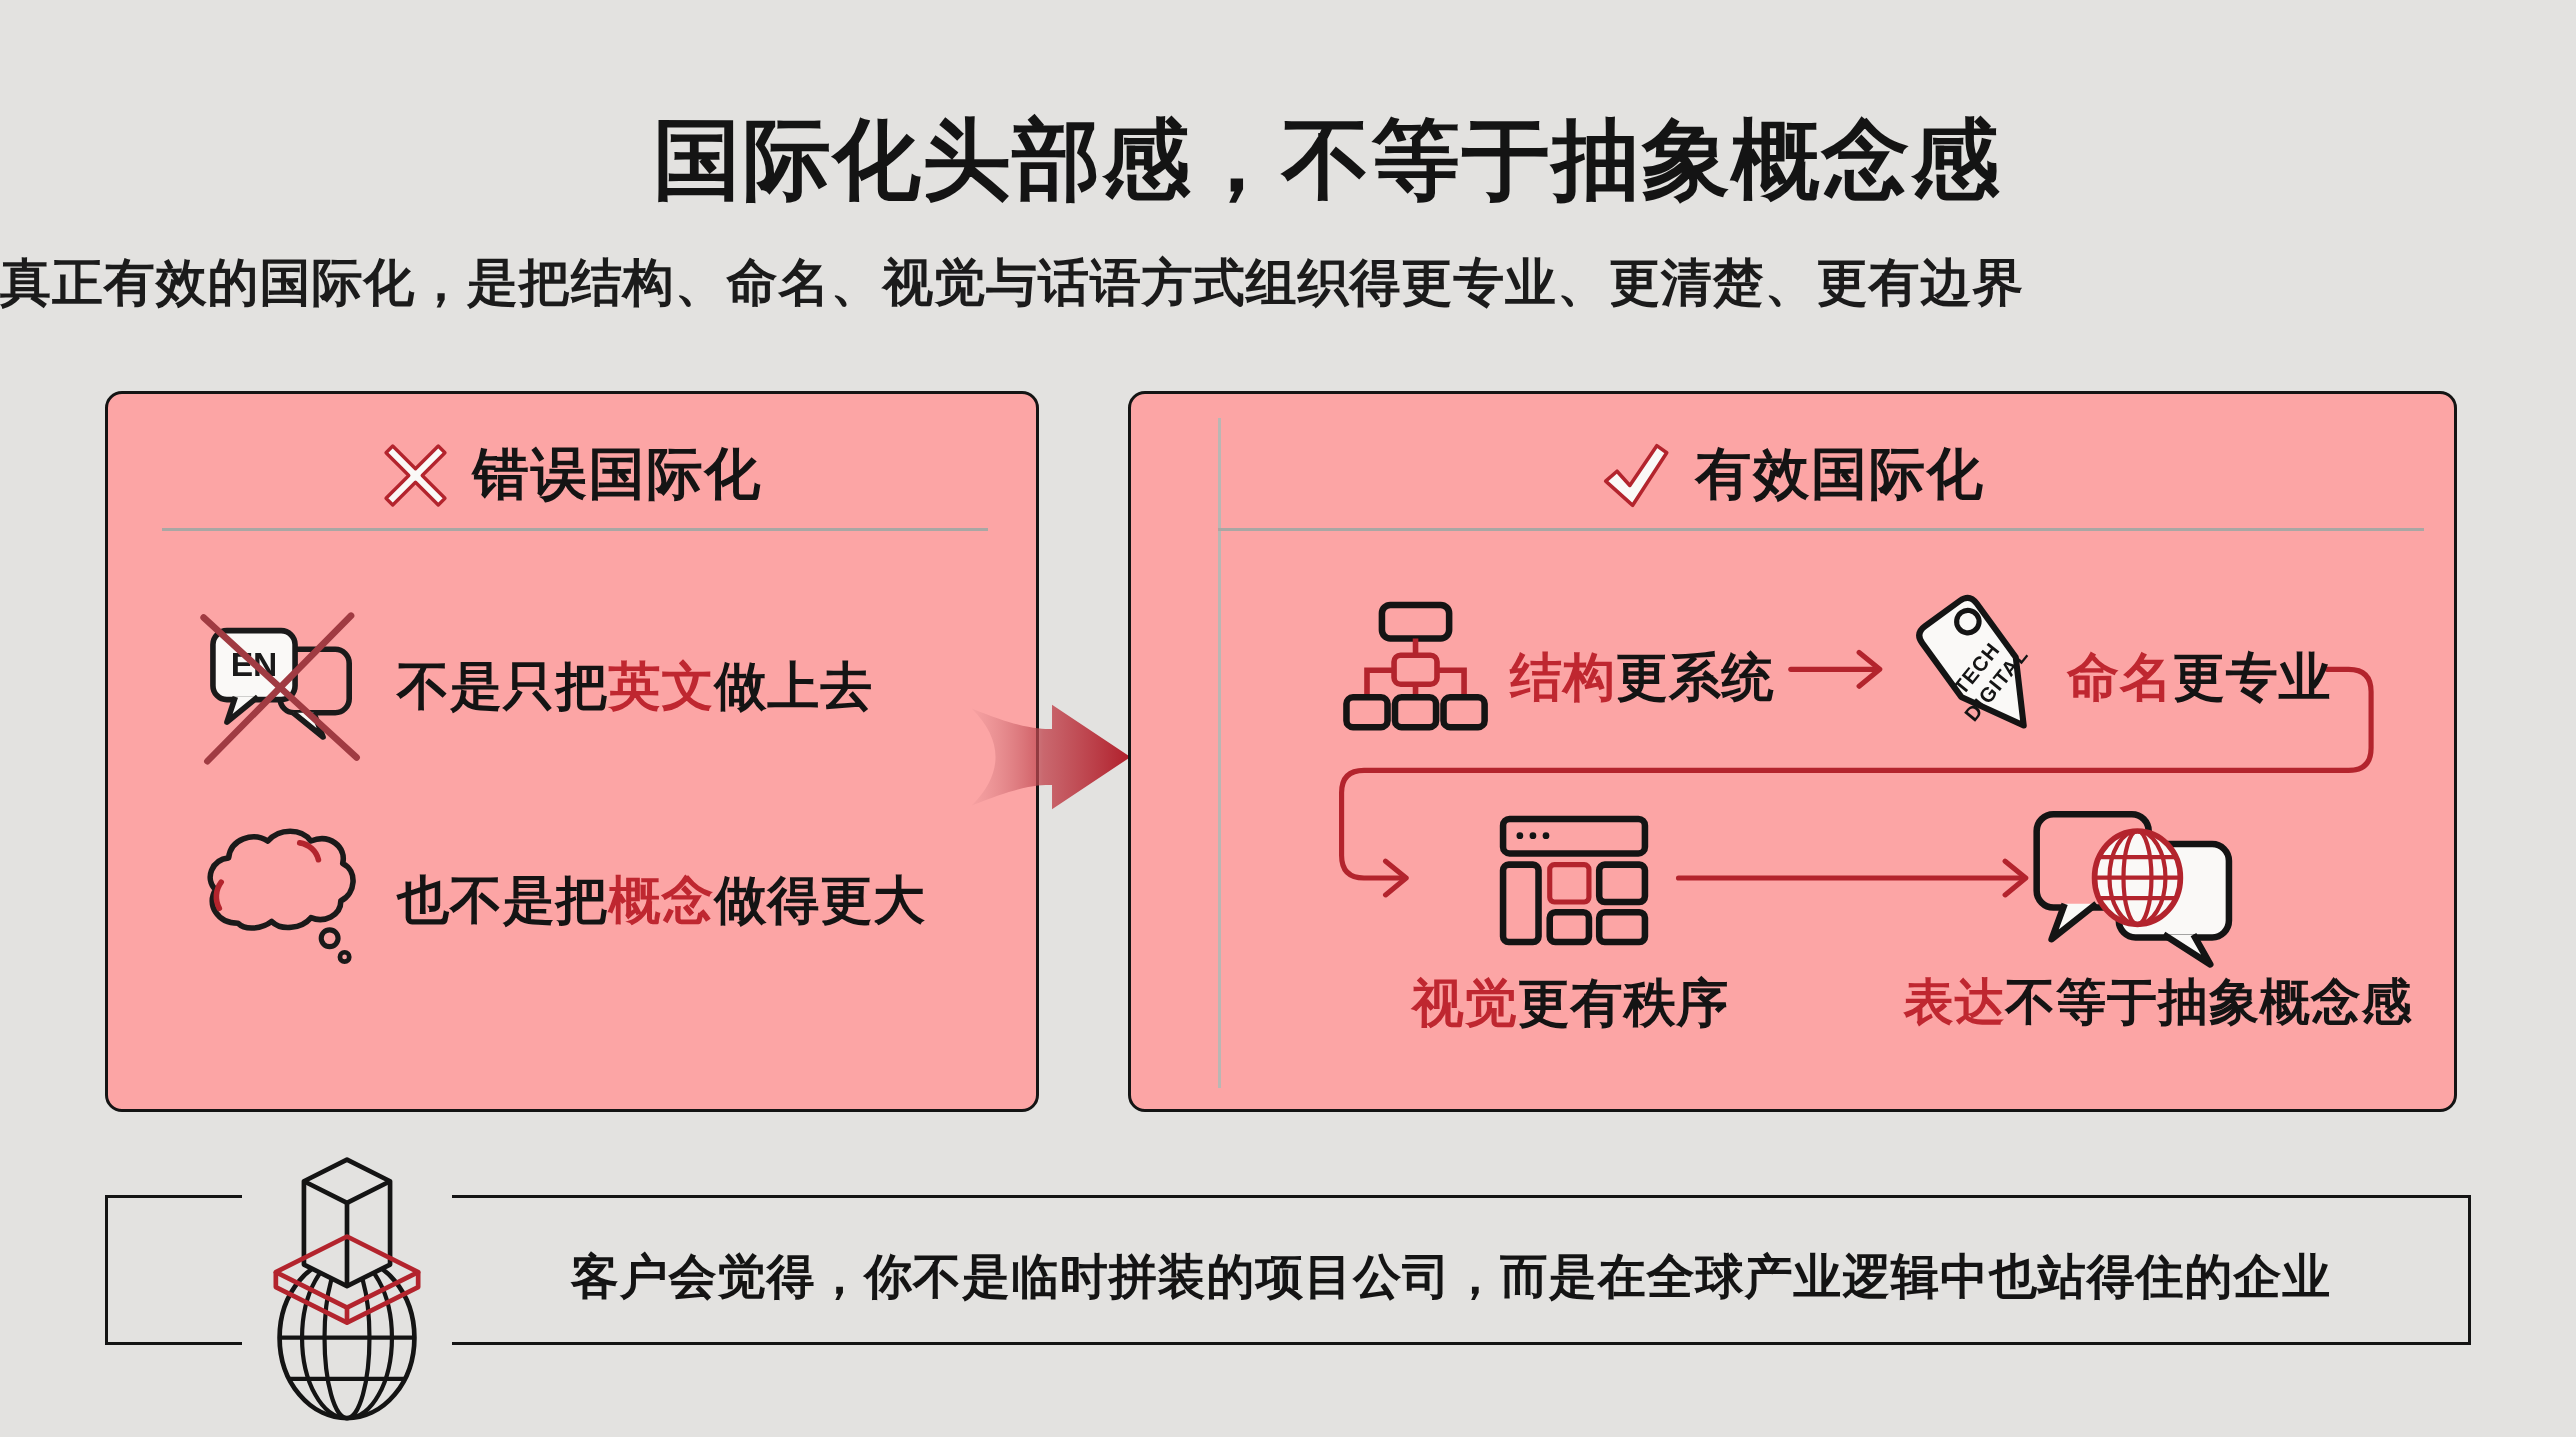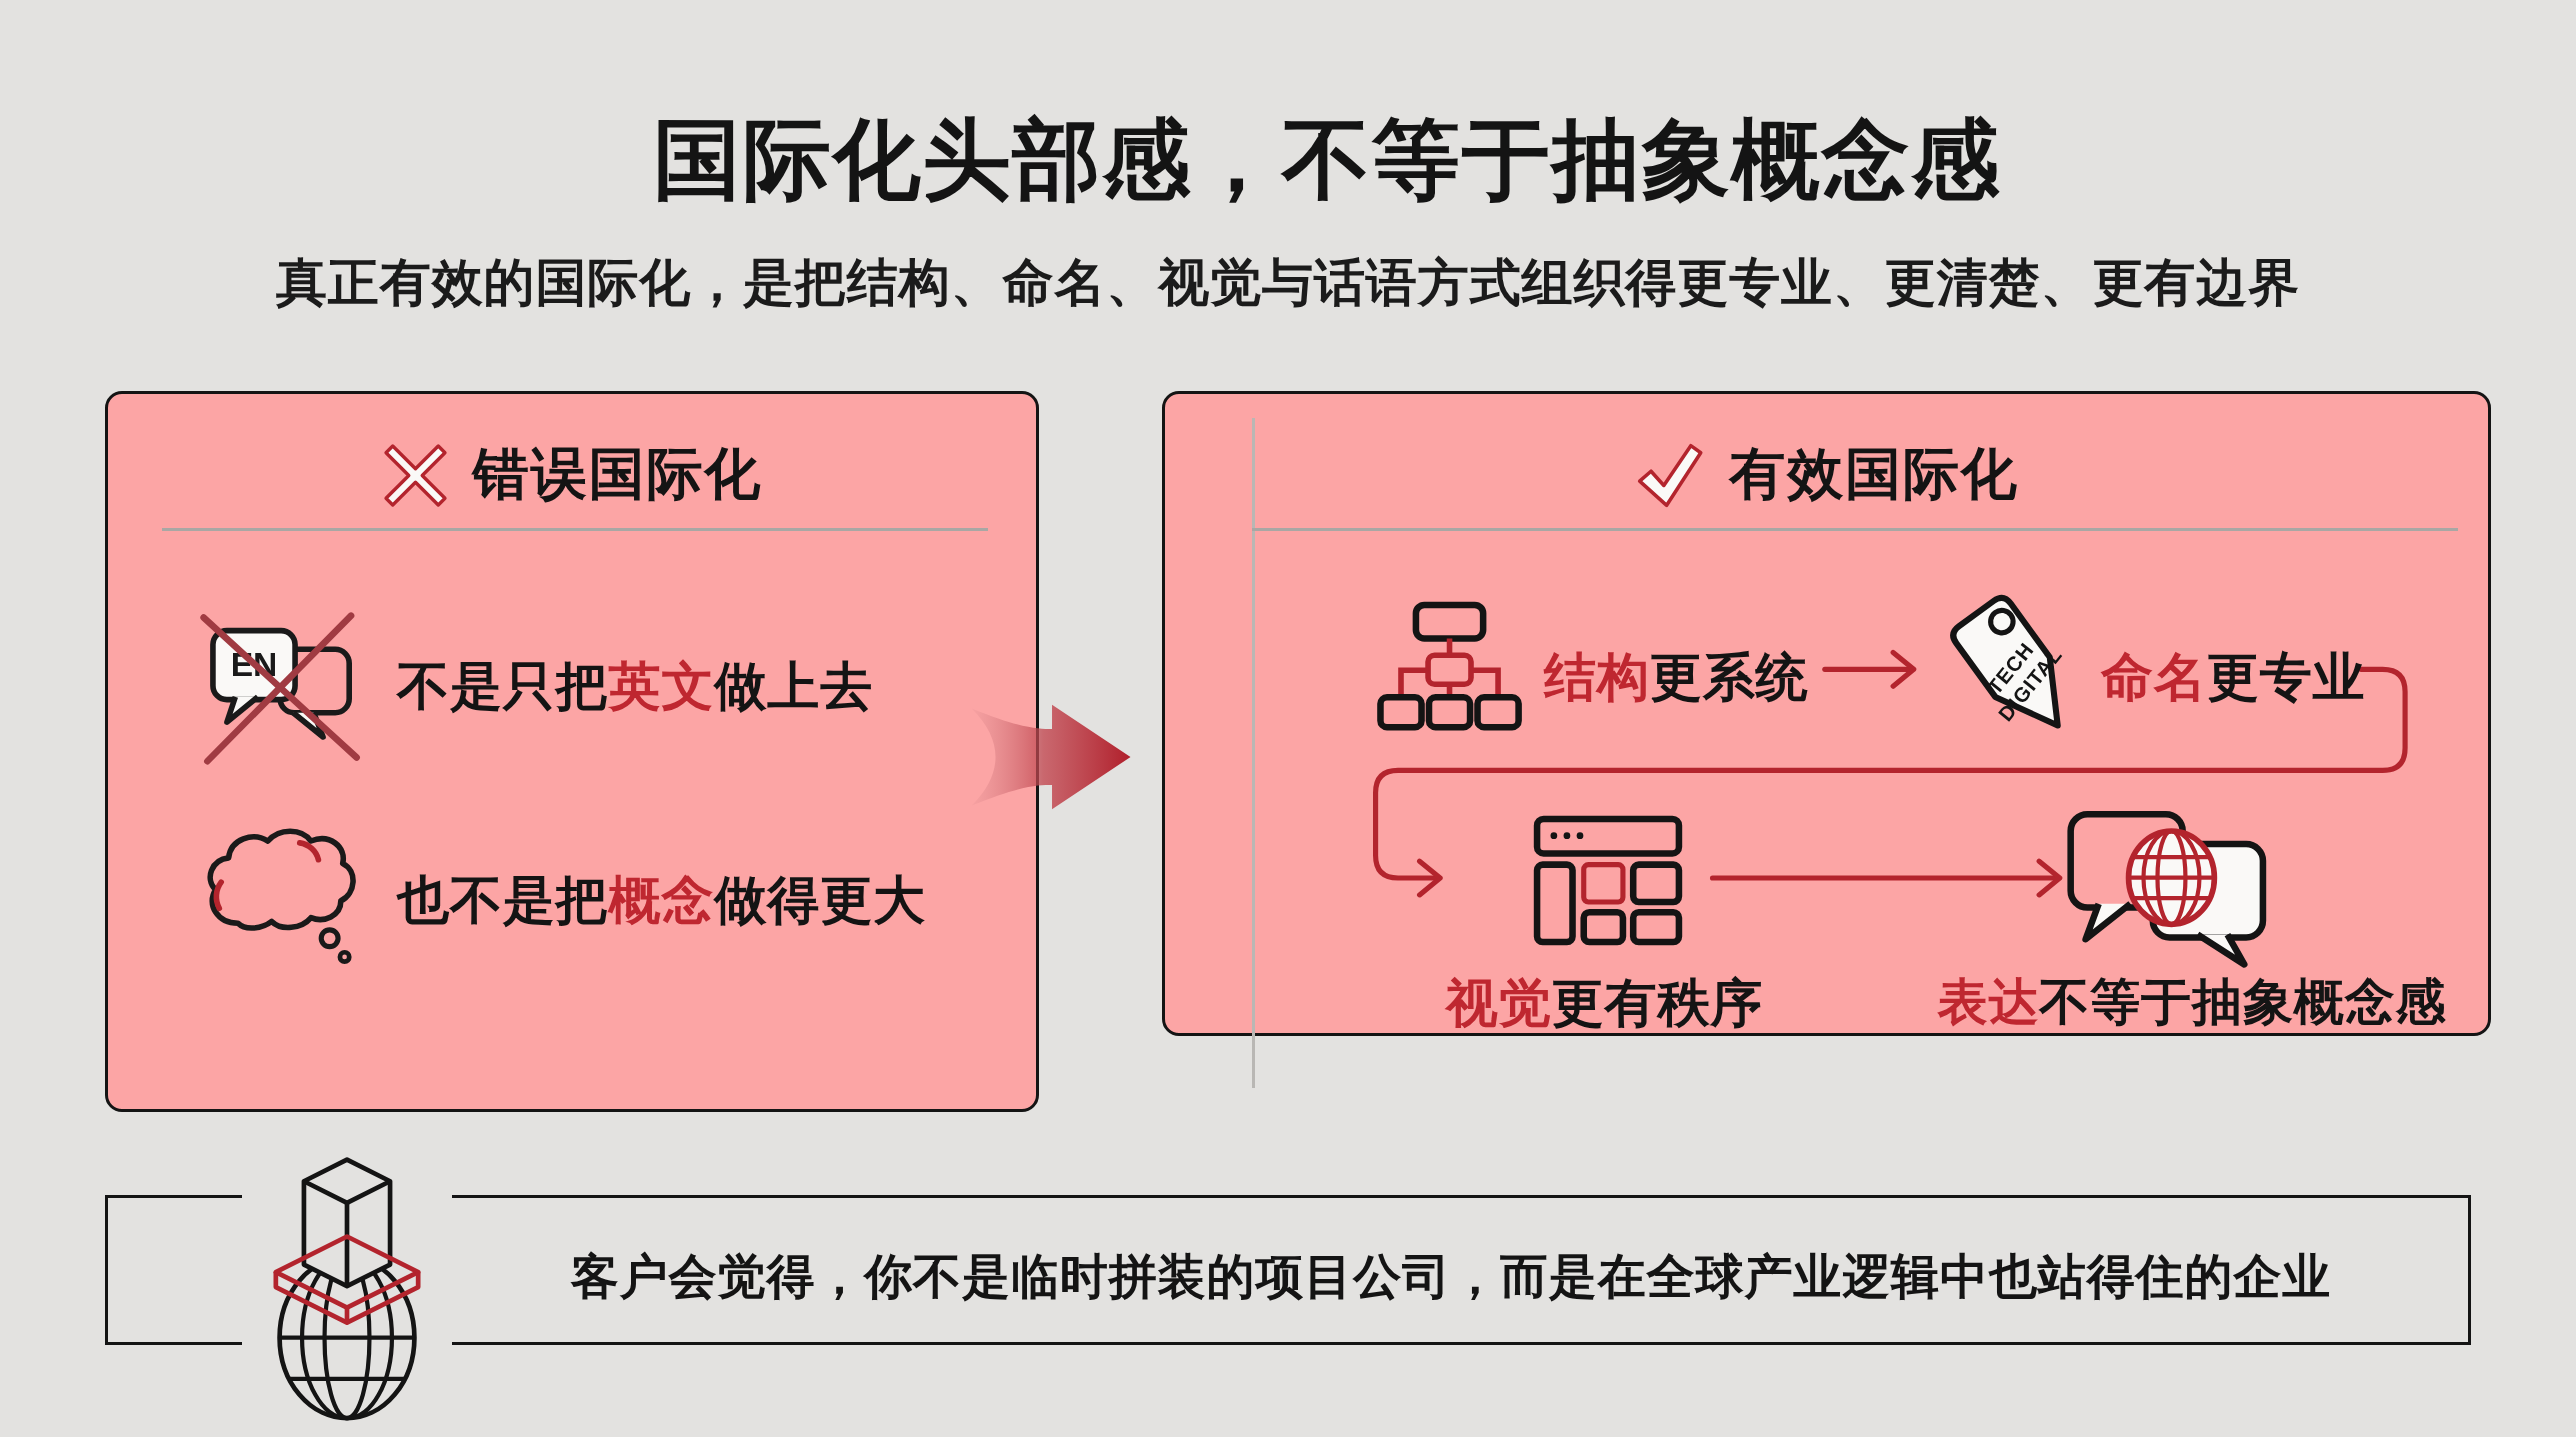--- a/index.html
+++ b/index.html
@@ -11,32 +11,32 @@
     overflow:hidden;
   }
   .canvas{position:relative;width:2576px;height:1438px;background:#e3e2e0;}
   .abs{position:absolute;}
 
   .title{
     left:0;top:101px;width:2576px;text-align:center;
     font-size:88px;font-weight:800;letter-spacing:1.9px;color:#141414;padding-left:39px;
   }
   .subtitle{
-    left:0;top:249px;width:2576px;text-align:center;
+    left:0;top:249px;width:2576px;
     font-size:51px;font-weight:700;color:#1b1b1b;letter-spacing:0.9px;
   }
 
   .card{
     background:#fca5a5;
     border:3.7px solid #141414;
     border-radius:17px;
     box-sizing:border-box;
   }
   .card-left{left:105px;top:391px;width:934px;height:721px;}
-  .card-right{left:1162px;top:391px;width:1329px;height:645px;}
+  .card-right{left:1128px;top:391px;width:1329px;height:721px;}
 
   .card-header{
     position:absolute;top:39px;left:0;width:100%;height:84px;
     display:flex;align-items:center;justify-content:center;gap:24px;
   }
   .card-header .htext{font-size:56px;font-weight:800;color:#141414;letter-spacing:1.9px;}
 
   .hdivider{position:absolute;height:2.8px;background:#a9a7a4;}
 
   .vline{position:absolute;width:2.8px;background:#b9b7b4;}

